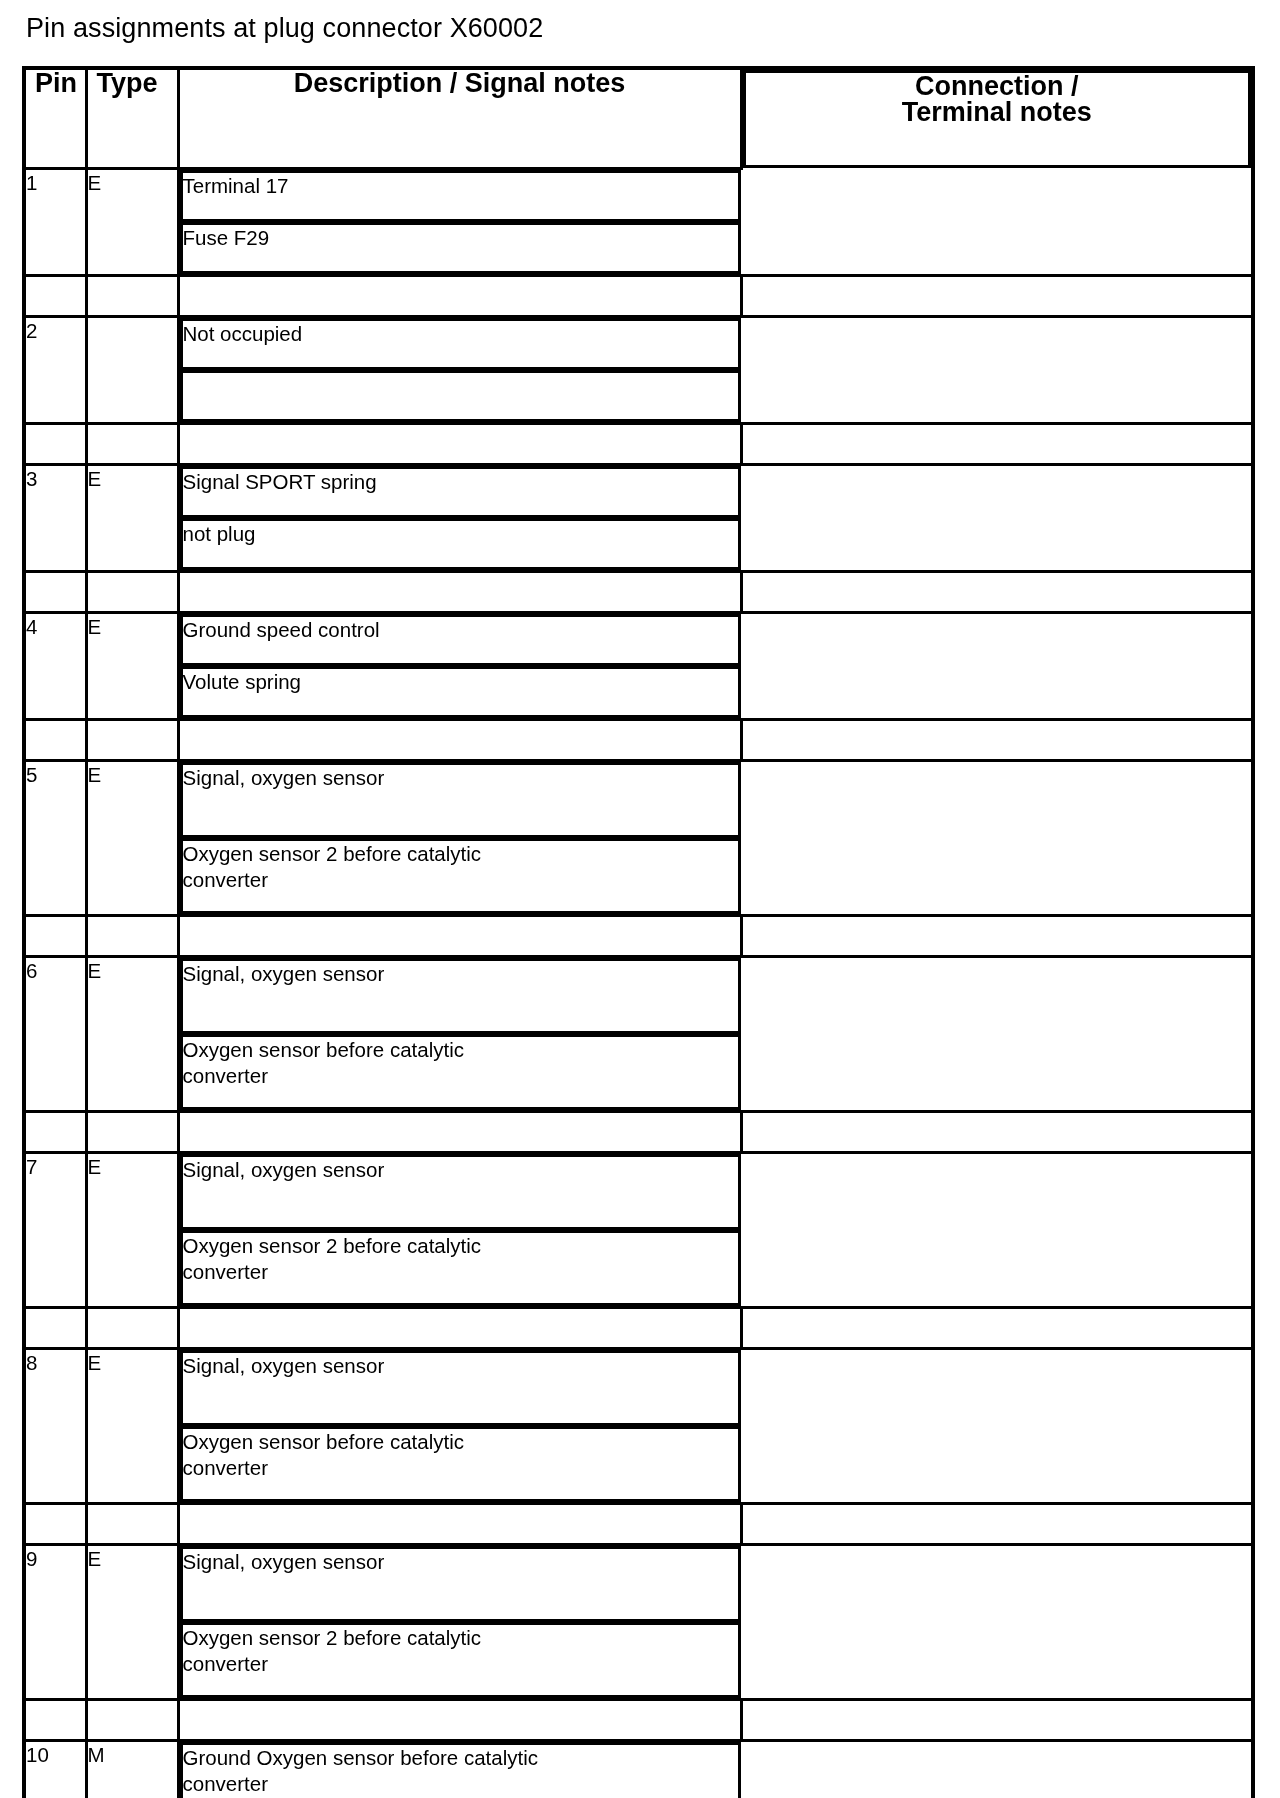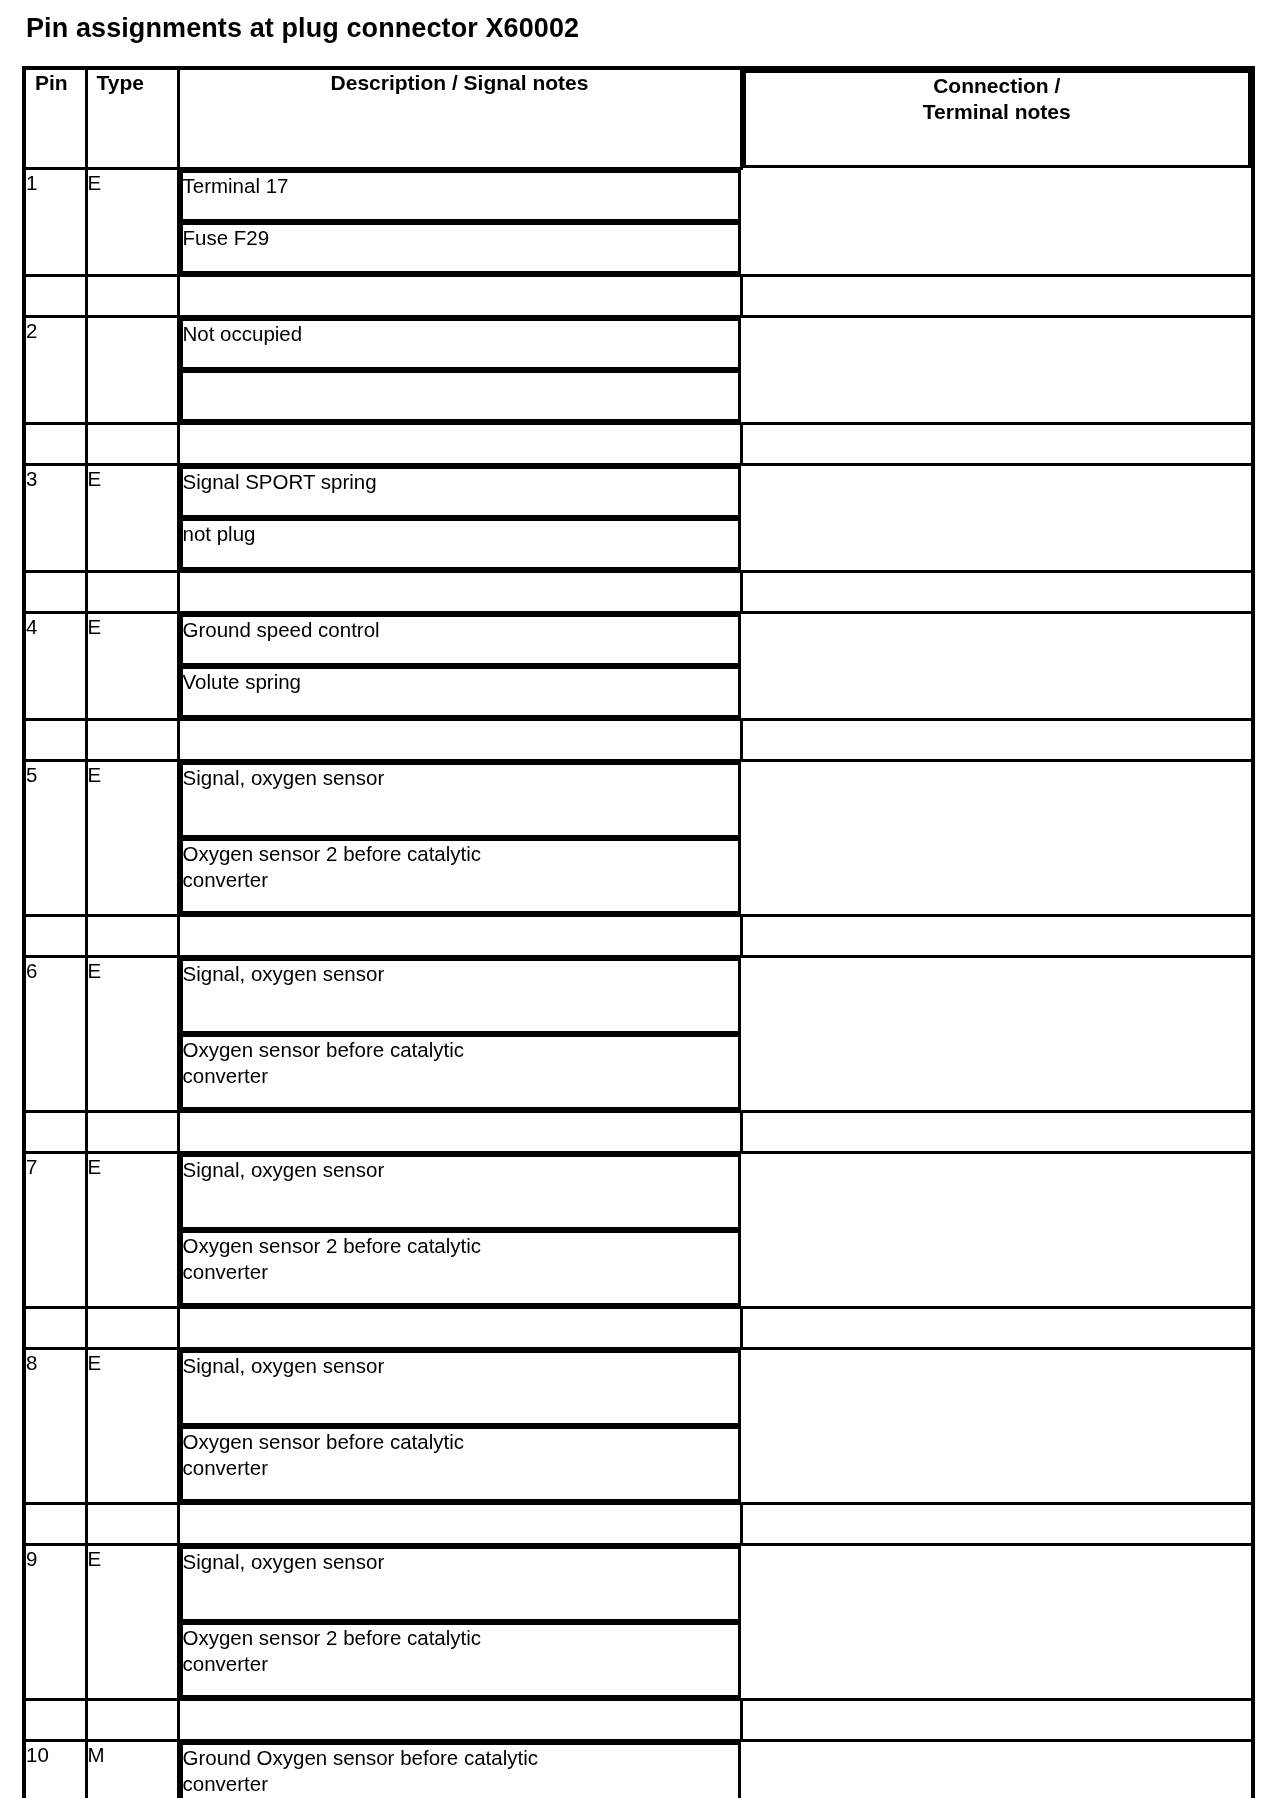--- a/index.html
+++ b/index.html
@@ -16,21 +16,21 @@
   }
   .page {
     position: relative;
     width: 1280px;
     height: 1798px;
     box-sizing: border-box;
     padding: 0;
   }
   .doc-title {
     font-size: 27px;
-    font-weight: bold;
+    font-weight: normal;
     letter-spacing: 0.1px;
     margin: 12px 8px 0 26px;
     line-height: 32px;
   }
   .table-wrap {
     margin: 22px 0 0 22px;
     width: 1232px;
   }
   table.pin-table {
     border-collapse: collapse;
@@ -44,21 +44,21 @@
     vertical-align: top;
     padding: 0;
   }
   col.c-pin   { width: 62px; }
   col.c-type  { width: 92px; }
   col.c-desc  { width: 563px; }
   col.c-conn  { width: 512px; }
 
   thead th {
     text-align: center;
-    font-size: 21px;
+    font-size: 27px;
     font-weight: bold;
     height: 92px;
     padding: 6px 8px;
     vertical-align: middle;
     line-height: 26px;
   }
   thead th.pin-head,
   thead th.type-head {
     text-align: left;
     padding-left: 9px;

